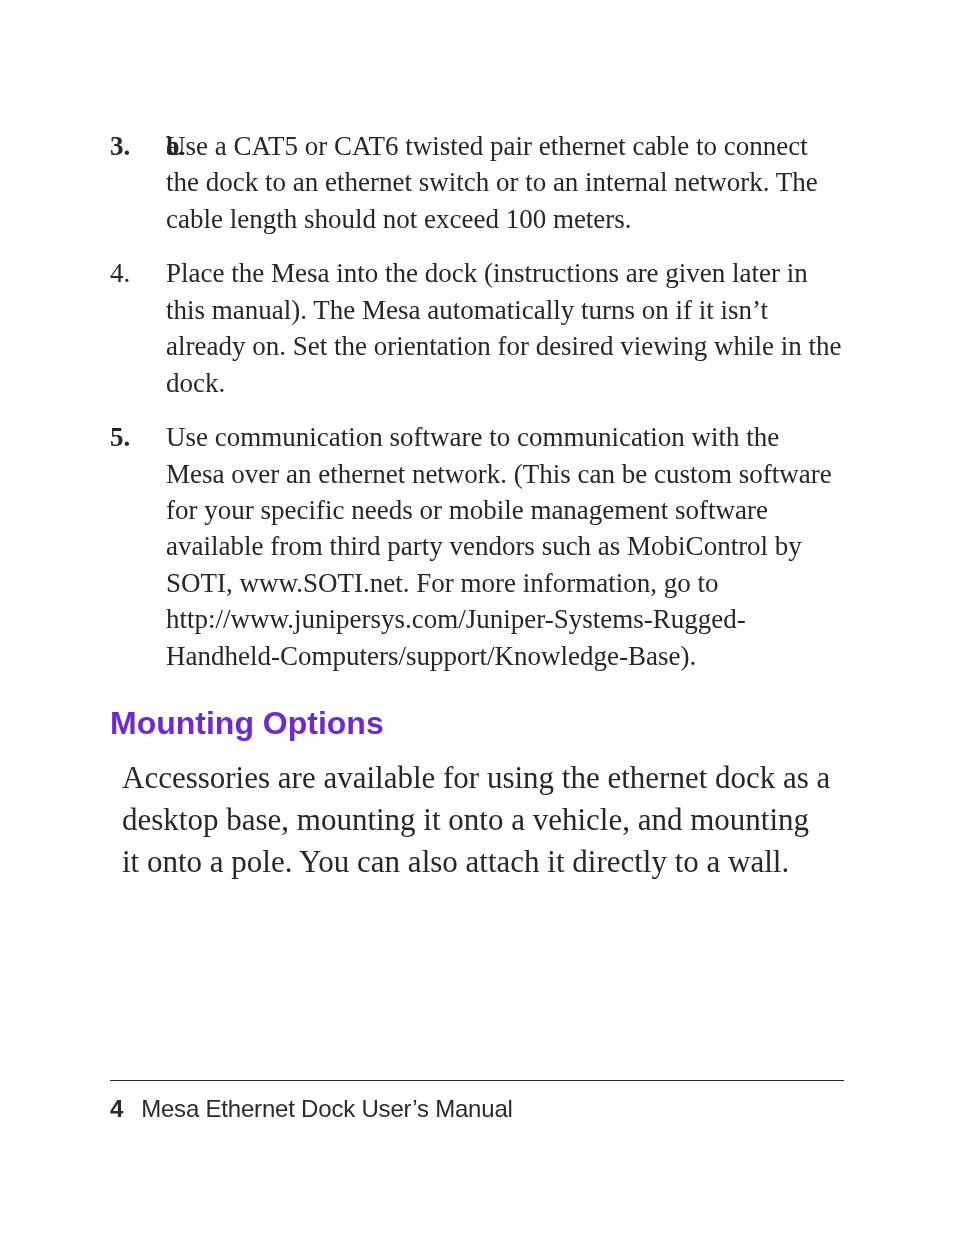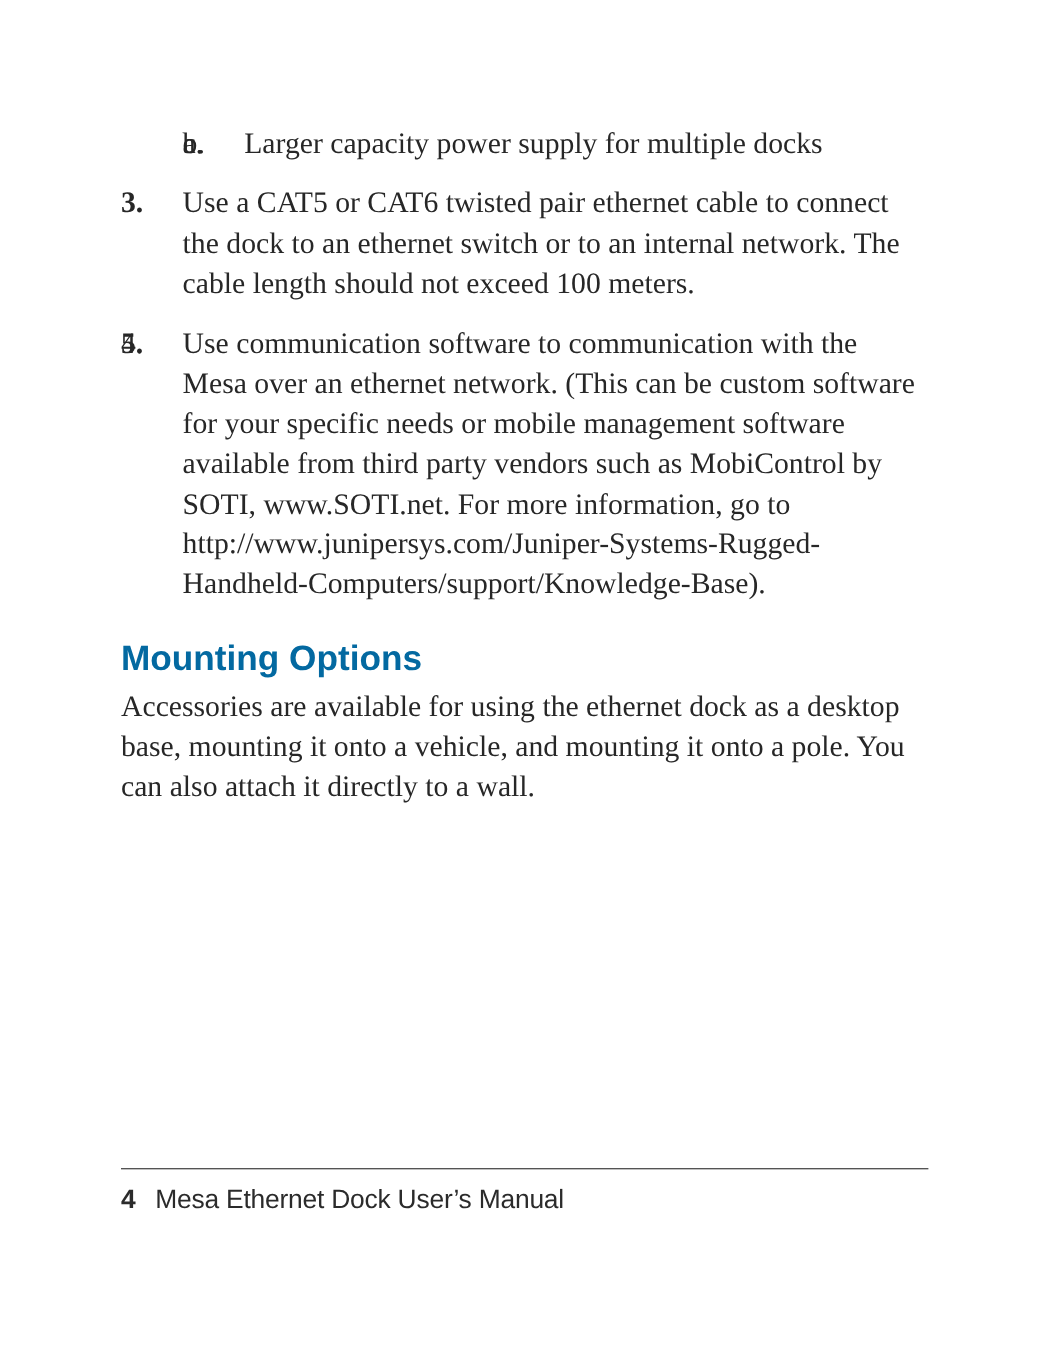--- a/index.html
+++ b/index.html
@@ -56,33 +56,33 @@
     width: 40px;
     text-align: left;
   }
   .bold-marker {
     font-weight: 700;
   }
   h2.section {
     font-family: "Segoe UI", "Myriad Pro", "Helvetica Neue", Arial, sans-serif;
     font-weight: 700;
     font-size: 32px;
-    color: #0369a1;
+    color: #6d28d9;
     margin: 28px 0 4px 0;
   }
   .body-para {
-    font-size: 27px;
+    font-size: 31px;
     line-height: 1.35;
-    margin: 0;
+    margin: 12px;
   }
   .footer {
     position: absolute;
     left: 110px;
     right: 110px;
-    bottom: 130px;
+    bottom: 112px;
   }
   .footer-rule {
     border: none;
     border-top: 1.5px solid #2b2b2b;
     margin: 0 0 14px 0;
   }
   .footer-line {
     font-family: "Segoe UI Semibold", "Segoe UI", "Myriad Pro", "Helvetica Neue", Arial, sans-serif;
     font-size: 24px;
     color: #2b2b2b;
@@ -104,31 +104,31 @@
 
     <ol class="ol-inner">
       <li>
         <span class="marker">a.</span>
       </li>
       <li>
         <span class="marker">b.</span>
       </li>
       <li>
         <span class="marker">c.</span>
-        <span>Larger capacity power supply for multiple docks</span>
       </li>
     </ol>
 
     <ol class="ol-outer">
       <li>
         <span class="marker bold-marker">3.</span>
         <span>Use a CAT5 or CAT6 twisted pair ethernet cable to connect the dock to an ethernet switch or to an internal network. The cable length should not exceed 100 meters.</span>
       </li>
       <li>
         <span class="marker">4.</span>
+        <span>Place the Mesa into the dock (instructions are given later in this manual). The Mesa automatically turns on if it isn’t already on. Set the orientation for desired viewing while in the dock.</span>
       </li>
       <li>
         <span class="marker bold-marker">5.</span>
         <span>Use communication software to communication with the Mesa over an ethernet network. (This can be custom software for your specific needs or mobile management software available from third party vendors such as MobiControl by SOTI, www.SOTI.net. For more information, go to http://www.junipersys.com/Juniper-Systems-Rugged-Handheld-Computers/support/Knowledge-Base).</span>
       </li>
     </ol>
 
     <h2 class="section">Mounting Options</h2>
     <p class="body-para">Accessories are available for using the ethernet dock as a desktop base, mounting it onto a vehicle, and mounting it onto a pole. You can also attach it directly to a wall.</p>
 

